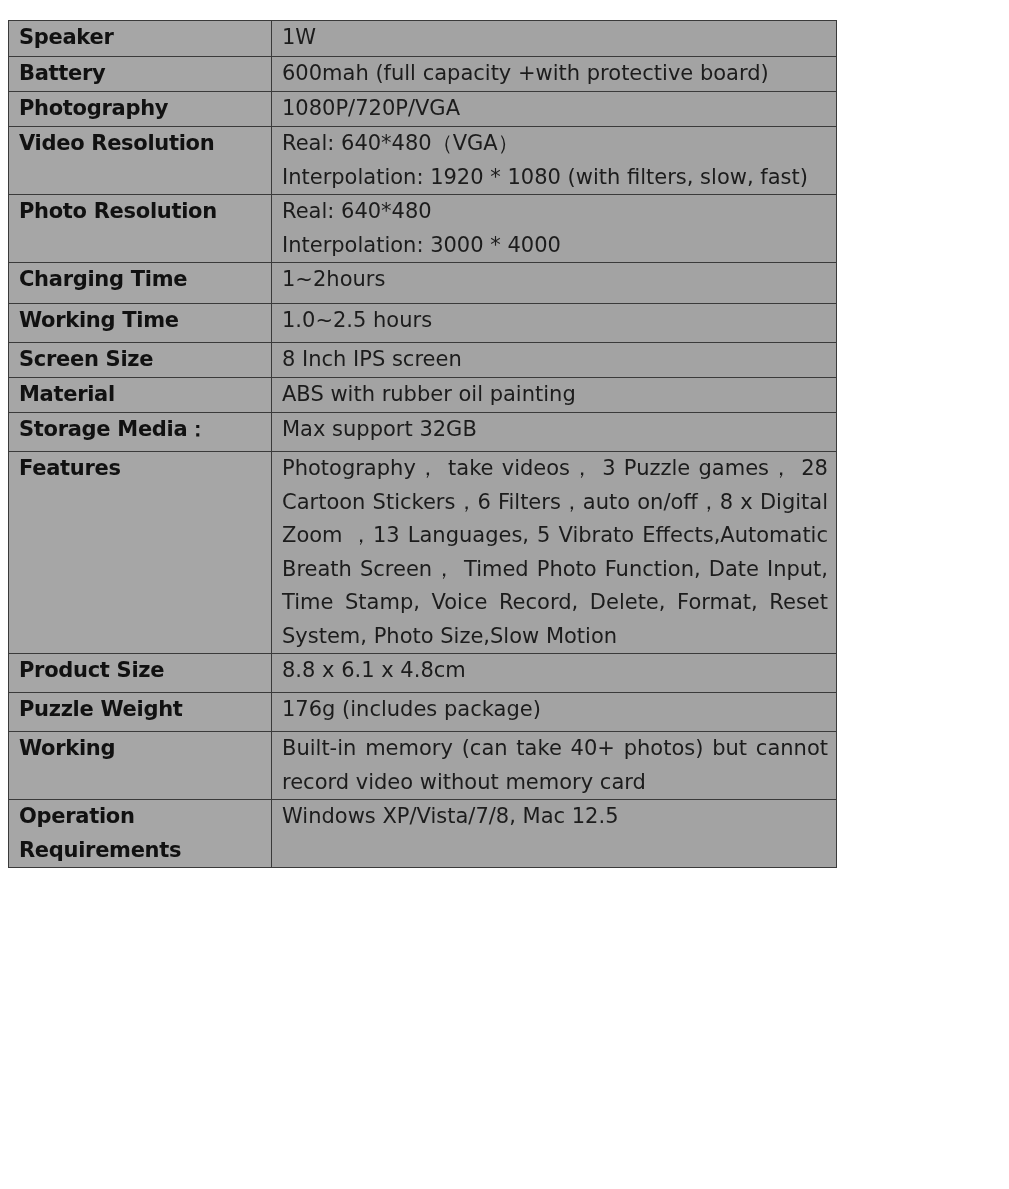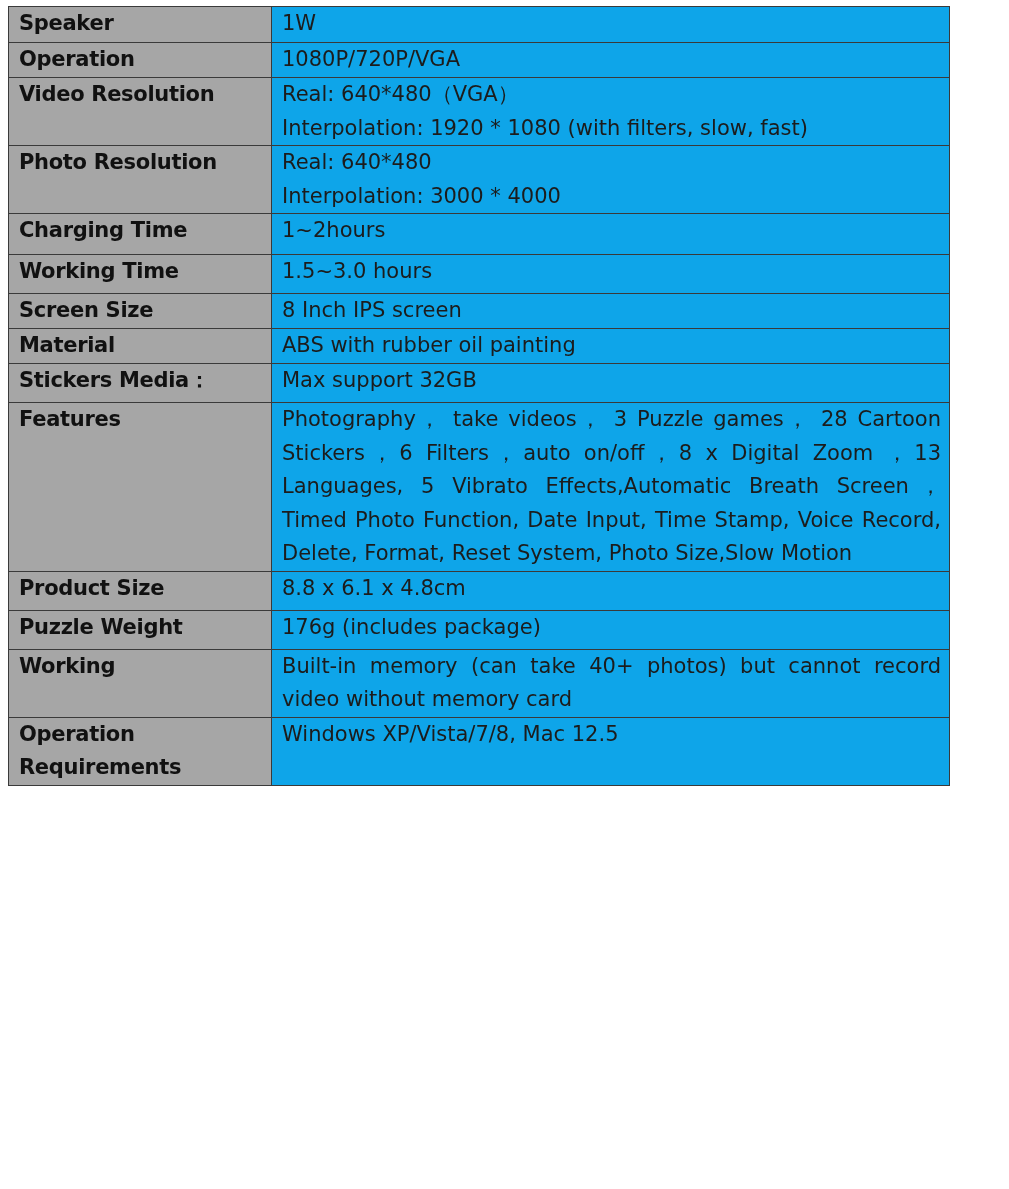--- a/index.html
+++ b/index.html
@@ -10,42 +10,42 @@
     body {
       width: 1009px;
       height: 1189px;
       position: relative;
       font-family: "DejaVu Sans", sans-serif;
       color: #1a1a1a;
     }
     .spec-table {
       position: absolute;
       left: 8px;
-      top: 6px;
-      width: 942px;
+      top: 20px;
+      width: 829px;
       border-collapse: collapse;
       table-layout: fixed;
       padding-left: 37px;
     }
     .spec-table td {
       border: 1px solid #3a3a3a;
       vertical-align: top;
       padding: 0 8px 0 10px;
       font-size: 21px;
       line-height: 33.5px;
     }
     .spec-table td.label {
       width: 244px;
       background: #a6a6a6;
       font-weight: bold;
       letter-spacing: -0.3px;
       color: #111111;
     }
     .spec-table td.value {
-      background: #0ea5e9;
+      background: #a3a3a3;
       font-weight: normal;
       color: #1c1c1c;
     }
     .spec-table td.value.justify {
       text-align: justify;
       margin-left: 7px;
     }
     .line {
       display: block;
     }
@@ -55,21 +55,27 @@
 
 <table class="spec-table">
   <tbody>
     <tr style="height:36px">
       <td class="label">Speaker</td>
       <td class="value">
         <span class="line">1W</span>
       </td>
     </tr>
     <tr style="height:35px">
-      <td class="label">Operation</td>
+      <td class="label">Battery</td>
+      <td class="value">
+        <span class="line">600mah (full capacity +with protective board)</span>
+      </td>
+    </tr>
+    <tr style="height:35px">
+      <td class="label">Photography</td>
       <td class="value">
         <span class="line">1080P/720P/VGA</span>
       </td>
     </tr>
     <tr style="height:67px">
       <td class="label">Video Resolution</td>
       <td class="value">
         <span class="line">Real: 640*480（VGA）</span>
         <span class="line">Interpolation: 1920 * 1080 (with filters, slow, fast)</span>
       </td>
@@ -83,37 +89,37 @@
     </tr>
     <tr style="height:41px">
       <td class="label">Charging Time</td>
       <td class="value">
         <span class="line">1~2hours</span>
       </td>
     </tr>
     <tr style="height:39px">
       <td class="label">Working Time</td>
       <td class="value">
-        <span class="line">1.5~3.0 hours</span>
+        <span class="line">1.0~2.5 hours</span>
       </td>
     </tr>
     <tr style="height:35px">
       <td class="label">Screen Size</td>
       <td class="value">
         <span class="line">8 Inch IPS screen</span>
       </td>
     </tr>
     <tr style="height:35px">
       <td class="label">Material</td>
       <td class="value">
         <span class="line">ABS with rubber oil painting</span>
       </td>
     </tr>
     <tr style="height:39px">
-      <td class="label">Stickers Media：</td>
+      <td class="label">Storage Media：</td>
       <td class="value">
         <span class="line">Max support 32GB</span>
       </td>
     </tr>
     <tr style="height:167px">
       <td class="label">Features</td>
       <td class="value justify">Photography， take videos， 3 Puzzle games， 28 Cartoon Stickers，6 Filters，auto on/off，8 x Digital Zoom ，13 Languages, 5 Vibrato Effects,Automatic Breath Screen， Timed Photo Function, Date Input, Time Stamp, Voice Record, Delete, Format, Reset System, Photo Size,Slow Motion</td>
     </tr>
     <tr style="height:39px">
       <td class="label">Product Size</td>

